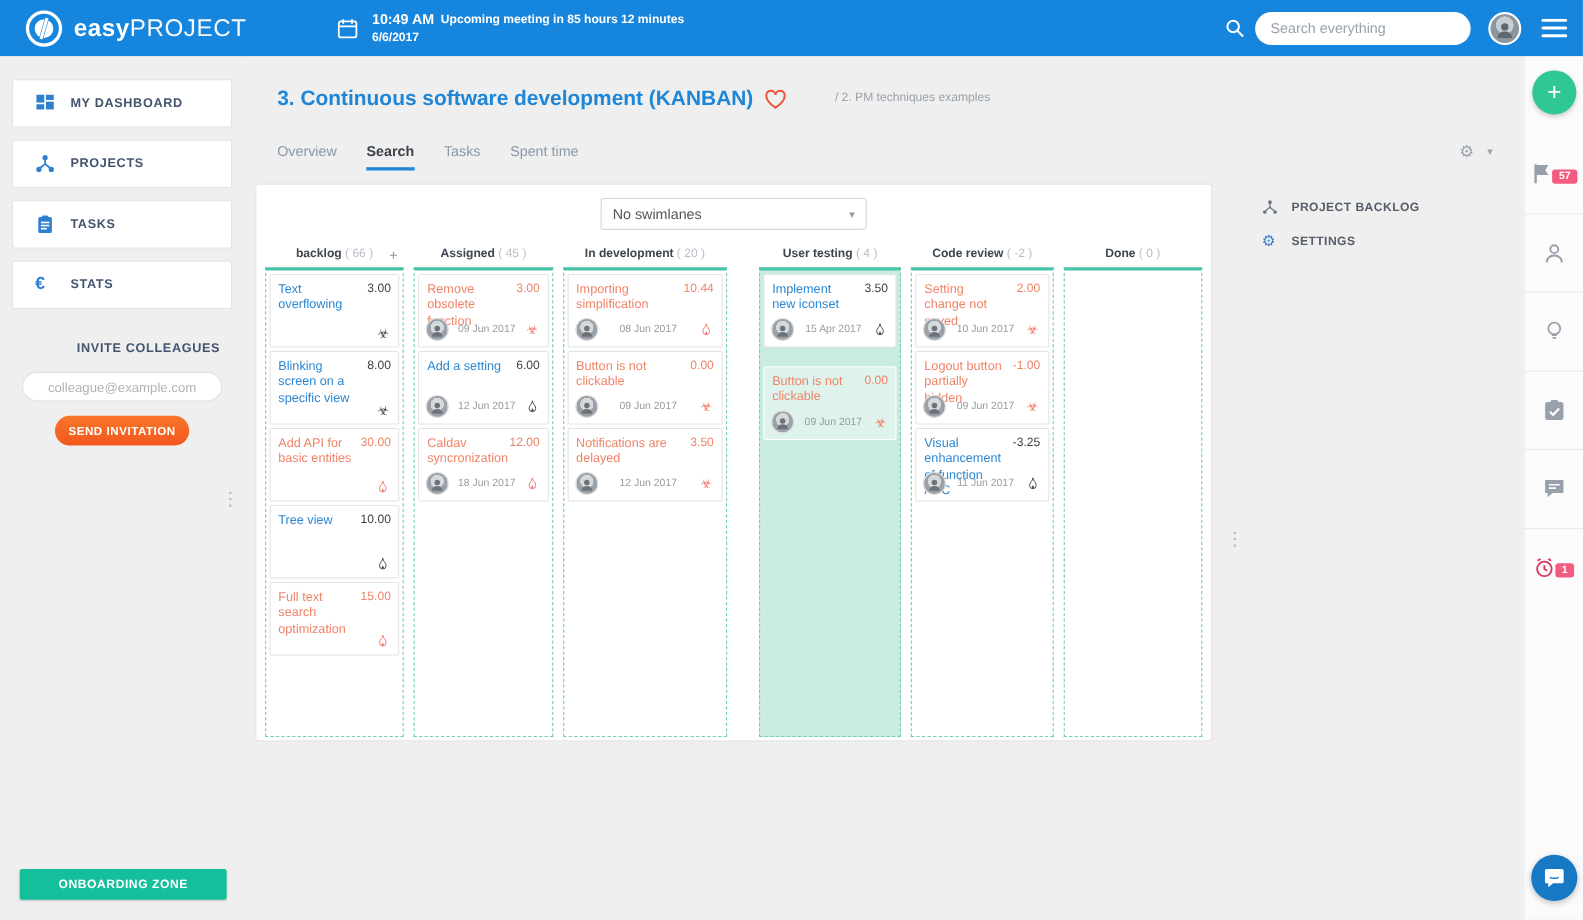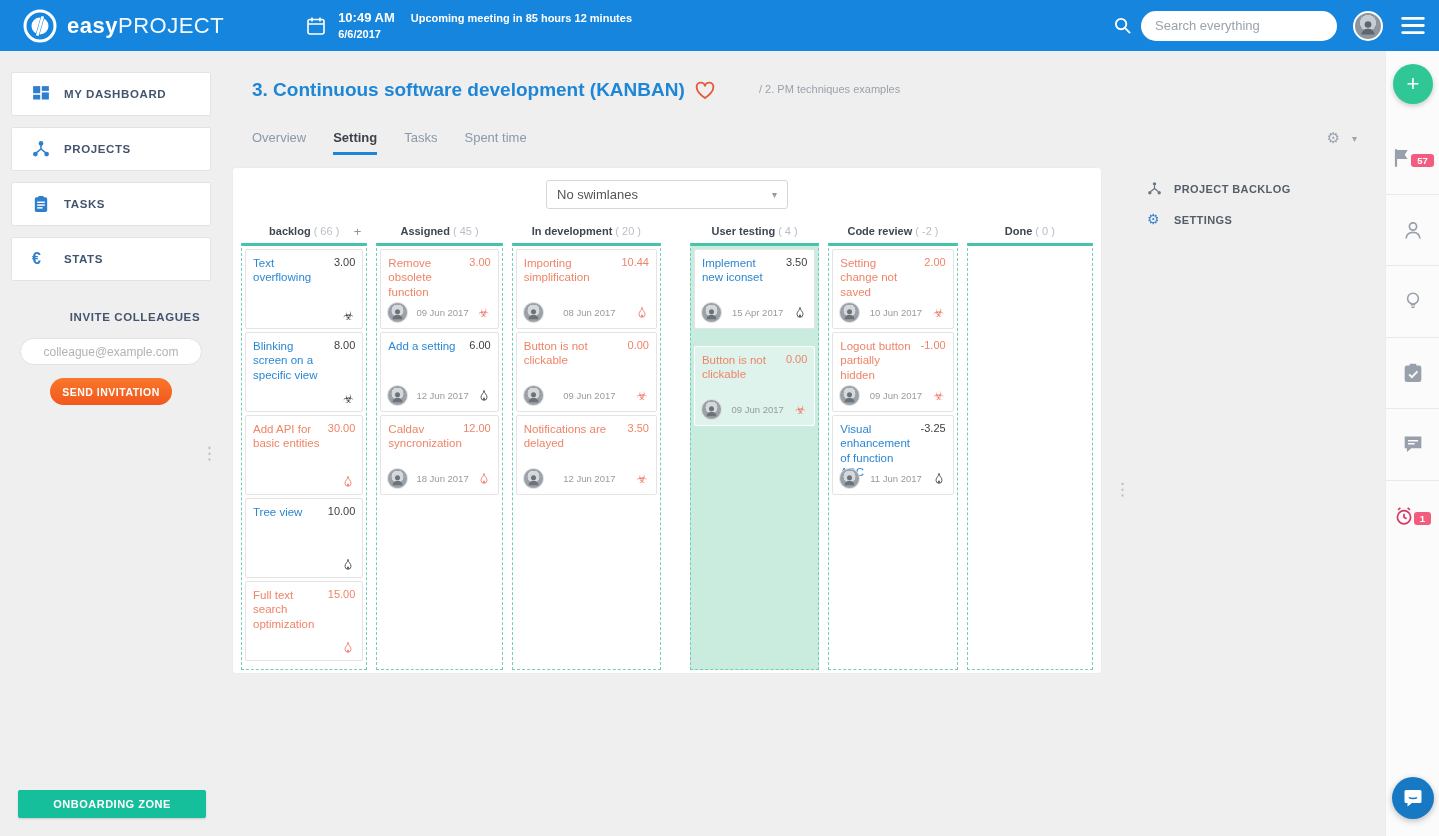--- a/index.html
+++ b/index.html
@@ -11,21 +11,21 @@
     background:#1685DD; display:flex; align-items:center; z-index:50; }
   .logo-wrap { display:flex; align-items:center; margin-left:22px; cursor:pointer; }
   .logo-mark { width:36px; height:36px; margin-right:9px; }
   .logo-text { color:#fff; font-size:22px; letter-spacing:.5px; }
   .logo-text b { font-weight:bold; }
   .logo-text span { font-weight:300; opacity:.95; }
   .cal-ico { width:20px; height:20px; color:#fff; margin-left:82px; }
   .timeblock { margin-left:12px; color:#fff; line-height:1.3; }
   .timeblock .t1 { font-size:13px; font-weight:bold; }
   .timeblock .t2 { font-size:11px; font-weight:bold; }
-  .meeting { color:#fff; font-size:11px; font-weight:bold; margin-left:16px; align-self:flex-start; margin-top:12px; }
+  .meeting { color:#fff; font-size:11px; font-weight:bold; margin-left:6px; align-self:flex-start; margin-top:12px; }
   .topbar-right { margin-left:auto; display:flex; align-items:center; margin-right:14px; }
   .search-ico { width:19px; height:19px; color:#fff; margin-right:9px; cursor:pointer; }
   .search-pill { width:196px; height:30px; border-radius:16px; border:none; outline:none;
     padding:0 14px; font-size:13px; color:#333; background:#fff; }
   .search-pill::placeholder { color:#9aa3ad; }
   .avatar-top { width:30px; height:30px; border-radius:50%; background:radial-gradient(circle at 50% 38%, #c8cdd3 0 38%, #8d959e 39% 100%);
     border:2px solid #fff; margin:0 18px 0 16px; overflow:hidden; cursor:pointer; position:relative;}
   .avatar-top svg { position:absolute; left:3px; top:4px; width:20px; height:20px; color:#5d666f; }
   .burger { width:24px; height:17px; color:#fff; cursor:pointer; }
 
@@ -76,21 +76,21 @@
   .kb-col.c4 { width:130px; margin-left:20px; }
   .kb-col.c5 { width:130px; }
   .kb-col.c6 { width:127px; margin-right:0; }
   .kb-head { text-align:center; font-size:11px; padding:8px 0 6px; color:#3e4650; position:relative;}
   .kb-head b { font-weight:bold; }
   .kb-head .cnt { color:#b9bec6; margin-left:3px; font-weight:normal; }
   .kb-head .add { position:absolute; right:6px; top:7px; color:#8a97a5; font-size:13px; cursor:pointer; }
   .kb-body { border:1px dashed #72CDBB; border-top:3px solid #47C3A9; min-height:427px;
     padding:3px; background:#fff; }
   .kb-body.mint { background:#C9ECDE; }
-  .kcard { position:relative; height:80px; background:#fff; border:1px solid #e4e4e4; border-radius:2px;
+  .kcard { position:relative; height:67px; background:#fff; border:1px solid #e4e4e4; border-radius:2px;
     margin-bottom:3px; padding:6px 7px; cursor:pointer; }
   .kcard.ghost { background:rgba(255,255,255,.4); border:1px solid rgba(255,255,255,.95); margin-top:17px; }
   .kcard .t { font-size:11.5px; line-height:1.25; max-width:72%; }
   .kcard .t.blue { color:#2b87d3; }
   .kcard .t.red { color:#ef8468; }
   .kcard .val { position:absolute; top:6px; right:7px; font-size:11px; }
   .kcard .val.dark { color:#3f3f3f; }
   .kcard .val.red { color:#ef8468; }
   .kfoot { position:absolute; left:6px; right:7px; bottom:5px; display:flex; align-items:center; }
   .kfoot.noavatar { justify-content:flex-end; }
@@ -229,21 +229,21 @@
 <div class="content">
   <div class="title-row">
     <div class="page-title">3. Continuous software development (KANBAN)</div>
     <svg class="heart" viewBox="0 0 24 22" fill="none" stroke="currentColor" stroke-width="2.2">
       <path d="M12 20 C5 15 2 11 2 7 a5 5 0 0 1 10-1 5 5 0 0 1 10 1 c0 4-3 8-10 13z"></path>
     </svg>
   </div>
   <div class="breadcrumb">/ 2. PM techniques examples</div>
   <div class="tabs-row" id="tabs-row">
       <span class="tab">Overview</span>
-      <span class="tab active">Setting</span>
+      <span class="tab active">Search</span>
       <span class="tab">Tasks</span>
       <span class="tab">Spent time</span>
     </div>
   <div class="tools-row">
     <span class="gear">⚙</span>
     <span class="caret">▾</span>
   </div>
 
   <div class="board">
     <div class="swim-row">

